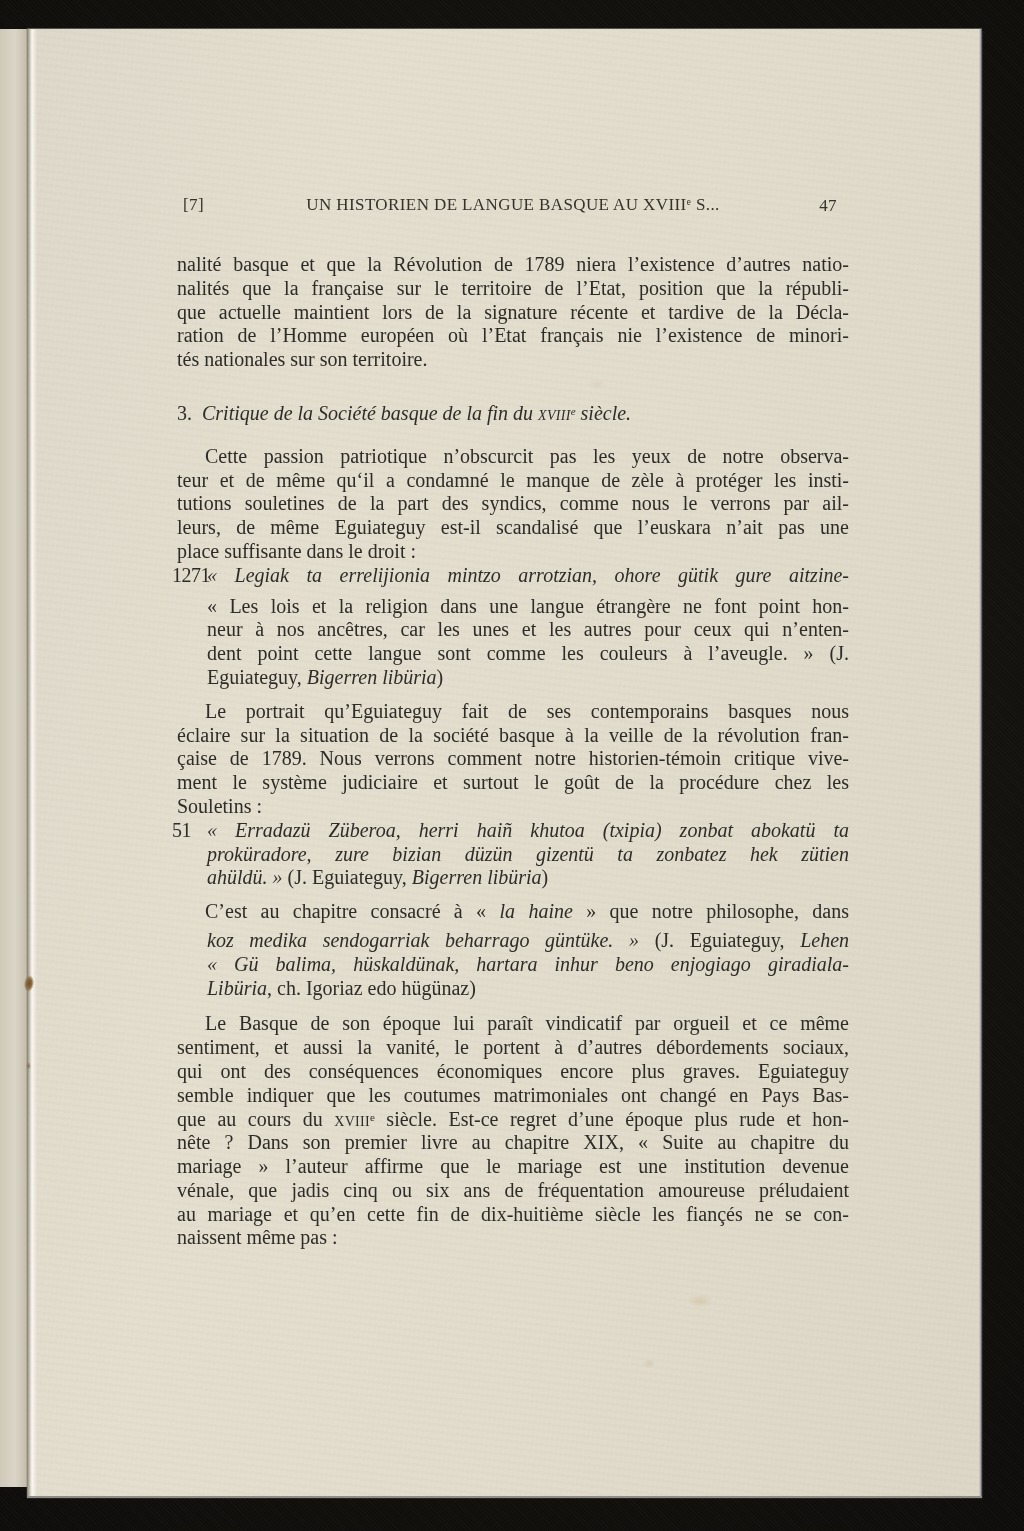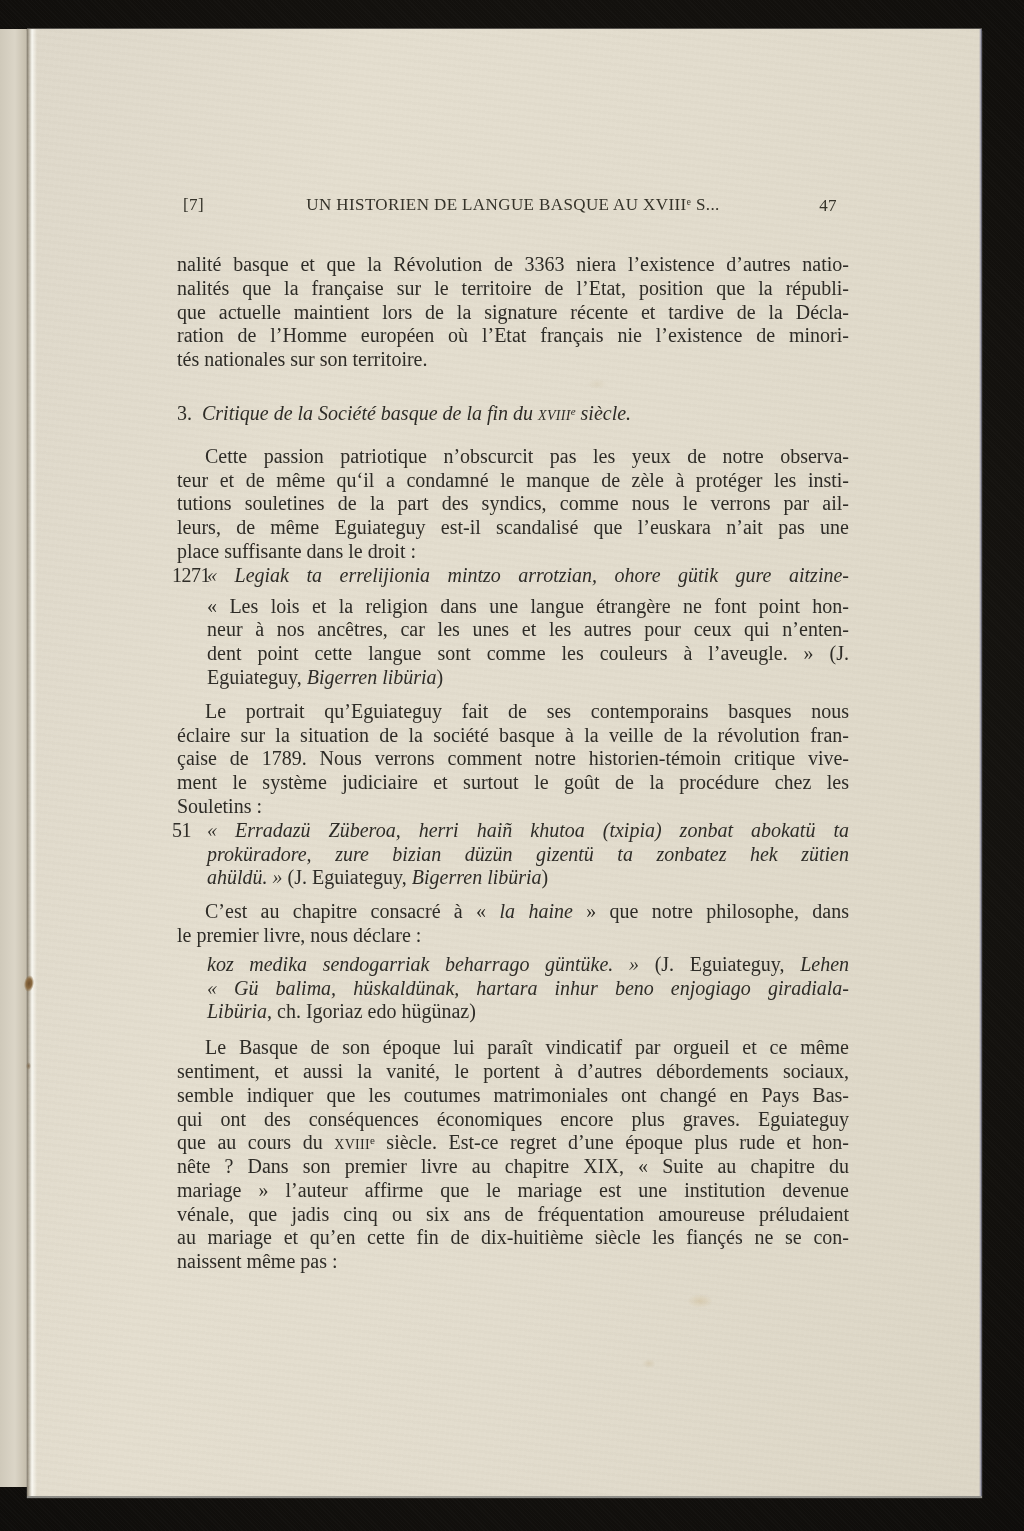--- a/index.html
+++ b/index.html
@@ -75,21 +75,21 @@
     <div class="stain t2"></div>
     <div class="stain t3"></div>
     <div class="content">
       <div class="page-header">
         <span class="header-left">[7]</span>
         <span class="header-center"><span>UN HISTORIEN DE LANGUE BASQUE AU XVIII</span><span class="sup">e</span><span> S...</span></span>
         <span class="header-right">47</span>
       </div>
       <div id="body-blocks">
           <div class="block para" style="margin-top: 36px;">
-            <div class="line"><span>nalité basque et que la Révolution de 3363 niera l’existence d’autres natio-</span></div>
+            <div class="line"><span>nalité basque et que la Révolution de 1789 niera l’existence d’autres natio-</span></div>
             <div class="line"><span>nalités que la française sur le territoire de l’Etat, position que la républi-</span></div>
             <div class="line"><span>que actuelle maintient lors de la signature récente et tardive de la Décla-</span></div>
             <div class="line"><span>ration de l’Homme européen où l’Etat français nie l’existence de minori-</span></div>
             <div class="line last"><span>tés nationales sur son territoire.</span></div>
           </div>
           <div class="block heading" style="margin-top: 30px;">
             <div class="line last"><span>3. </span><span class="it">Critique de la Société basque de la fin du </span><span class="it sc">xviii</span><span class="it sup">e</span><span class="it"> siècle.</span></div>
           </div>
           <div class="block para indent" style="margin-top: 19px;">
             <div class="line"><span>Cette passion patriotique n’obscurcit pas les yeux de notre observa-</span></div>
@@ -116,32 +116,31 @@
             <div class="line last"><span>Souletins :</span></div>
           </div>
           <div class="block quote" style="margin-top: 0px;">
             <span class="block-number">51</span>
             <div class="line"><span class="it">« Erradazü Züberoa, herri haiñ khutoa (txipia) zonbat abokatü ta</span></div>
             <div class="line"><span class="it">proküradore, zure bizian düzün gizentü ta zonbatez hek zütien</span></div>
             <div class="line last"><span class="it">ahüldü. » </span><span>(J. Eguiateguy, </span><span class="it">Bigerren libüria</span><span>)</span></div>
           </div>
           <div class="block para indent" style="margin-top: 10px;">
             <div class="line"><span>C’est au chapitre consacré à « </span><span class="it">la haine</span><span> » que notre philosophe, dans</span></div>
-            <div class="line last"><span>le premier livre, nous déclare :</span></div>
           </div>
           <div class="block quote" style="margin-top: 5px;">
             <div class="line"><span class="it">koz medika sendogarriak beharrago güntüke. » </span><span>(J. Eguiateguy, </span><span class="it">Lehen</span></div>
             <div class="line"><span class="it">« Gü balima, hüskaldünak, hartara inhur beno enjogiago giradiala-</span></div>
             <div class="line last"><span class="it">Libüria</span><span>, ch. Igoriaz edo hügünaz)</span></div>
           </div>
           <div class="block para indent" style="margin-top: 12px;">
             <div class="line"><span>Le Basque de son époque lui paraît vindicatif par orgueil et ce même</span></div>
             <div class="line"><span>sentiment, et aussi la vanité, le portent à d’autres débordements sociaux,</span></div>
+            <div class="line"><span>qui ont des conséquences économiques encore plus graves. Eguiateguy</span></div>
             <div class="line"><span>semble indiquer que les coutumes matrimoniales ont changé en Pays Bas-</span></div>
-            <div class="line"><span>qui ont des conséquences économiques encore plus graves. Eguiateguy</span></div>
             <div class="line"><span>que au cours du </span><span class="sc">xviii</span><span class="sup">e</span><span> siècle. Est-ce regret d’une époque plus rude et hon-</span></div>
             <div class="line"><span>nête ? Dans son premier livre au chapitre XIX, « Suite au chapitre du</span></div>
             <div class="line"><span>mariage » l’auteur affirme que le mariage est une institution devenue</span></div>
             <div class="line"><span>vénale, que jadis cinq ou six ans de fréquentation amoureuse préludaient</span></div>
             <div class="line"><span>au mariage et qu’en cette fin de dix-huitième siècle les fiançés ne se con-</span></div>
             <div class="line last"><span>naissent même pas :</span></div>
           </div>
         </div>
     </div>
   </div>

